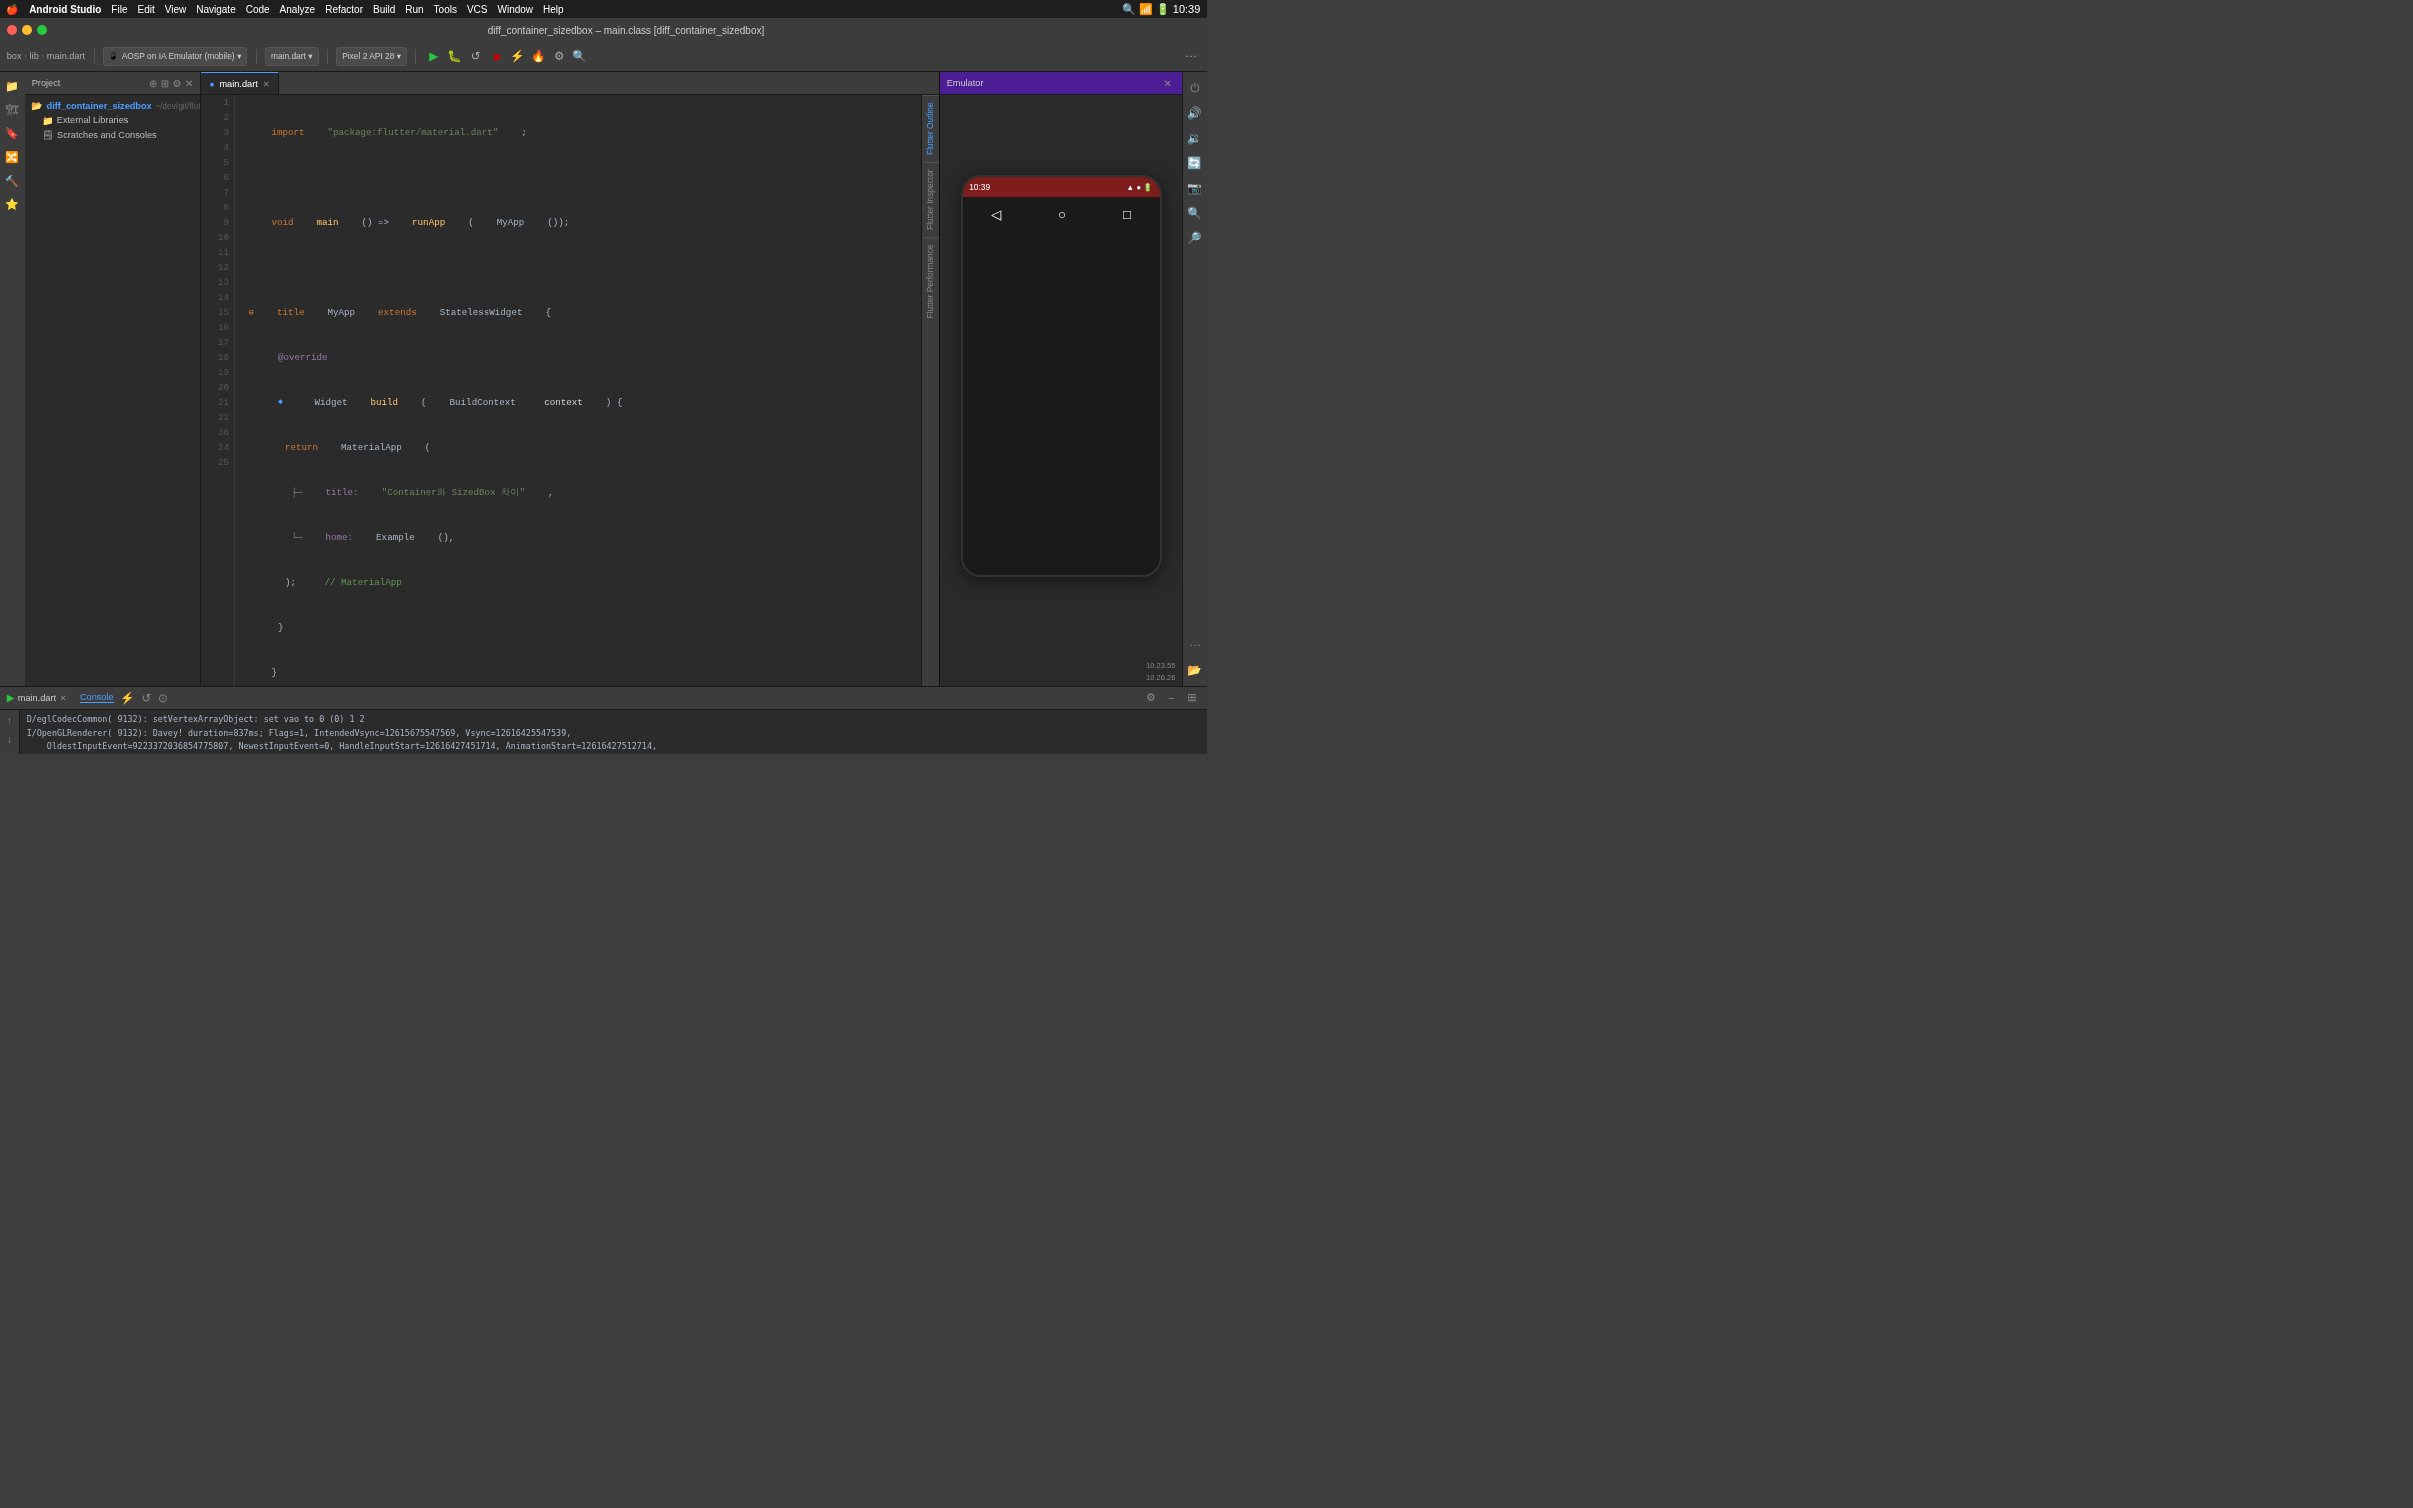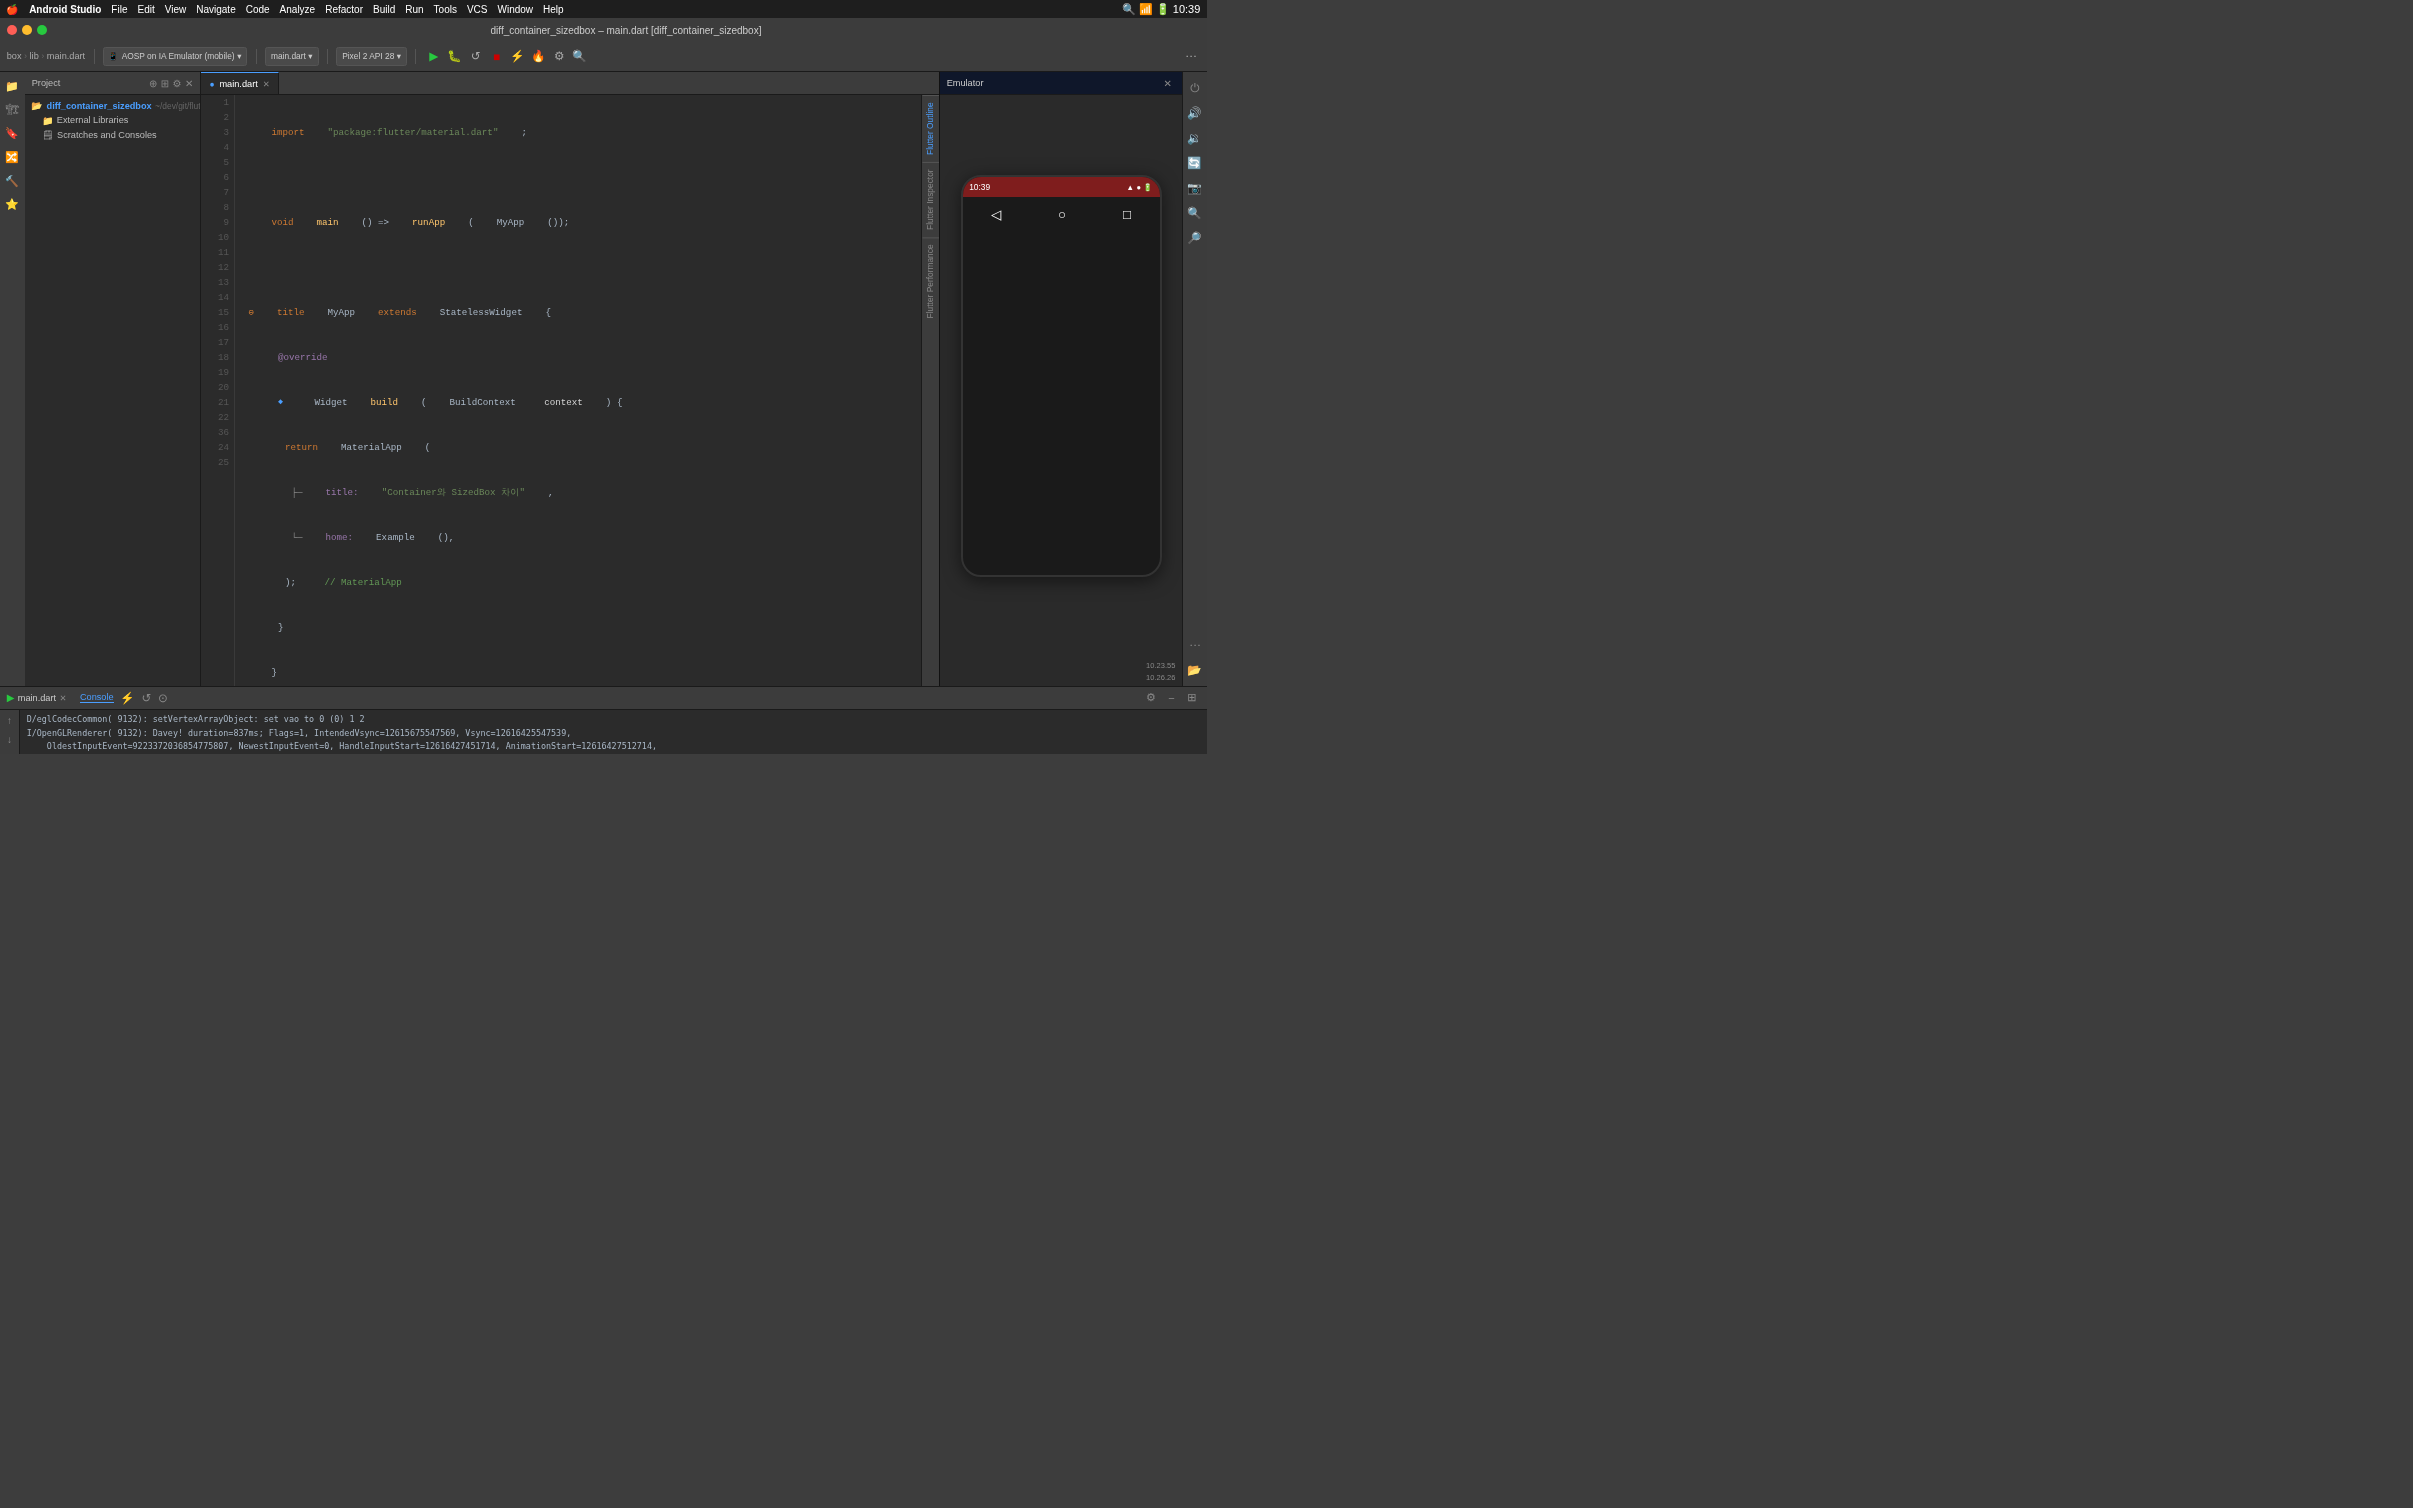--- a/index.html
+++ b/index.html
@@ -283,21 +283,21 @@
       align-items: center;
       gap: 3.4px;
       font-size: 9.2px;
       color: #888;
       cursor: pointer;
       border-radius: 2.5px 2.5px 0 0;
     }
     .btab.active { color: #4a9eff; border-bottom: 1.7px solid #4a9eff; }
     .emulator-header {
       height: 23.5px;
-      background: #0f172a;
+      background: #4c1d95;
       display: flex;
       align-items: center;
       justify-content: space-between;
       padding: 0 6.7px;
       border-bottom: 0.8px solid #1a1a1a;
     }
     .emulator-controls { display: flex; gap: 3.4px; }
     .emulator-ctrl-btn {
       width: 15px;
       height: 15px;
@@ -464,21 +464,21 @@
   <span class="menu-item">Help</span>
   <span style="margin-left:auto; font-size:11px;">🔍 📶 🔋 10:39</span>
 </div>
 
 <div class="title-bar">
   <div class="traffic-lights">
     <div class="tl tl-red"></div>
     <div class="tl tl-yellow"></div>
     <div class="tl tl-green"></div>
   </div>
-  <div class="title-bar-text">diff_container_sizedbox – main.dart [diff_container_sizedbox]</div>
+  <div class="title-bar-text">diff_container_sizedbox – main.class [diff_container_sizedbox]</div>
 </div>
 
 <div class="editor-toolbar" style="height:30px; background:#3c3c3c; border-bottom:0.8px solid #1a1a1a; display:flex; align-items:center; padding:0 6.7px; gap:5px; font-size:9.2px;">
   <div class="breadcrumb">
     <span style="color:#aaa;">box</span>
     <span class="breadcrumb-sep">›</span>
     <span style="color:#aaa;">lib</span>
     <span class="breadcrumb-sep">›</span>
     <span style="color:#aaa;">main.dart</span>
   </div>

